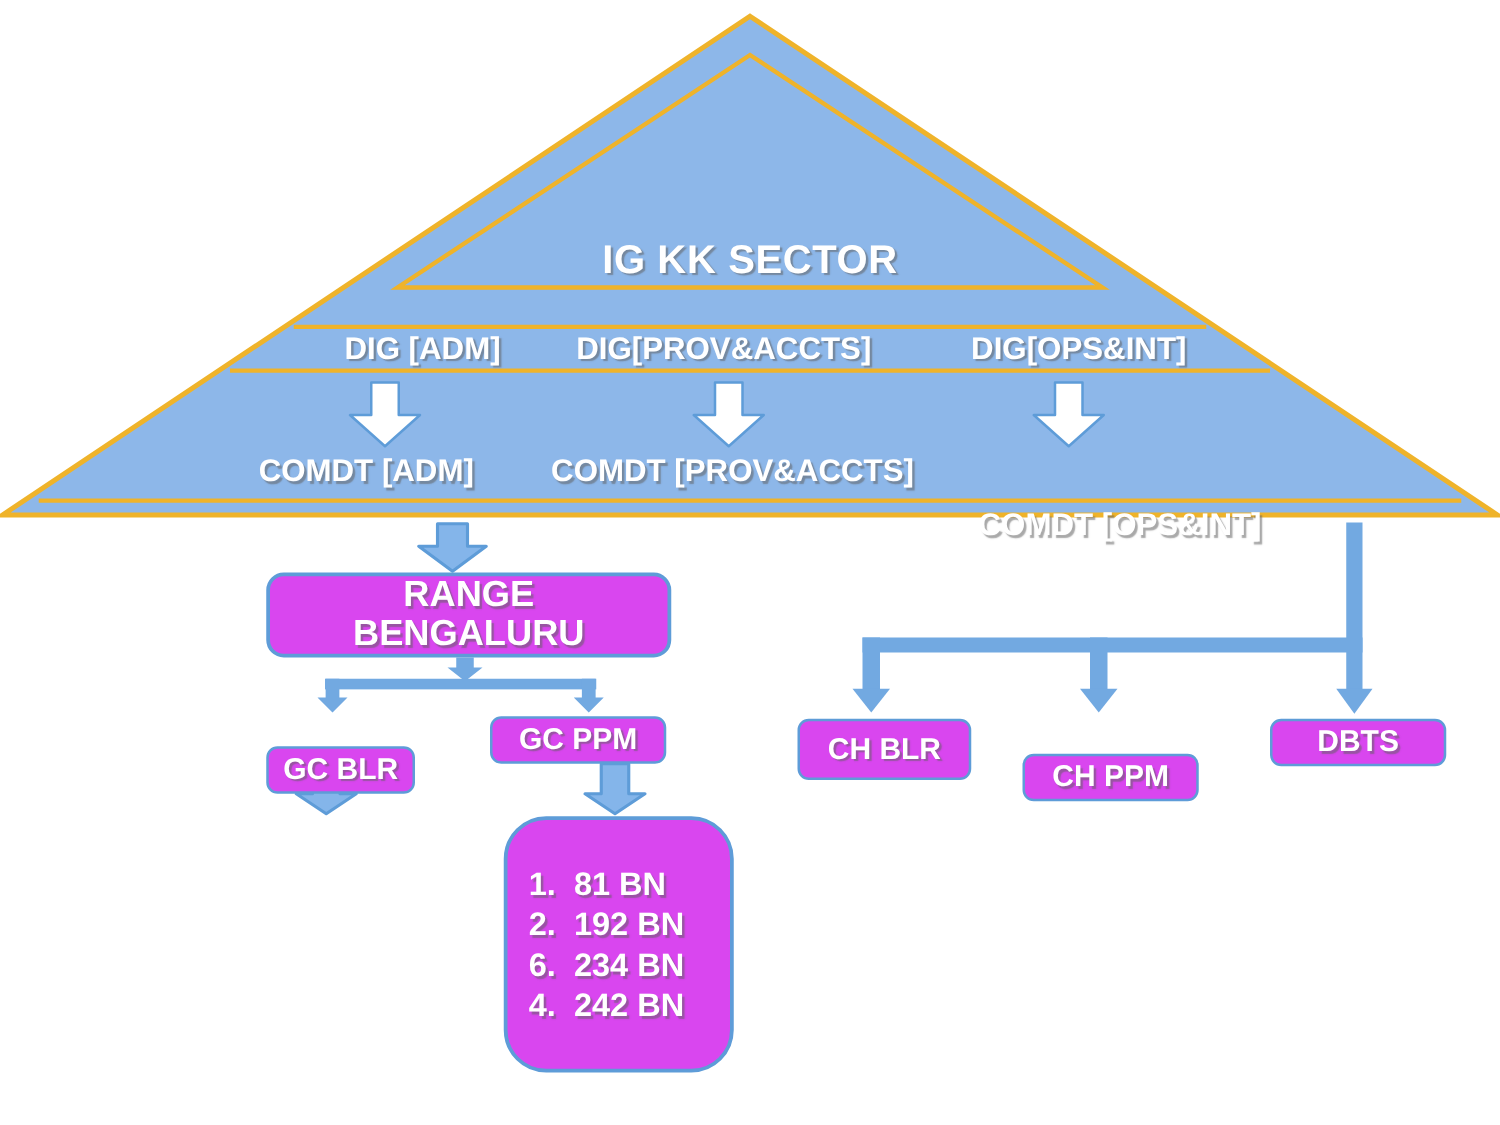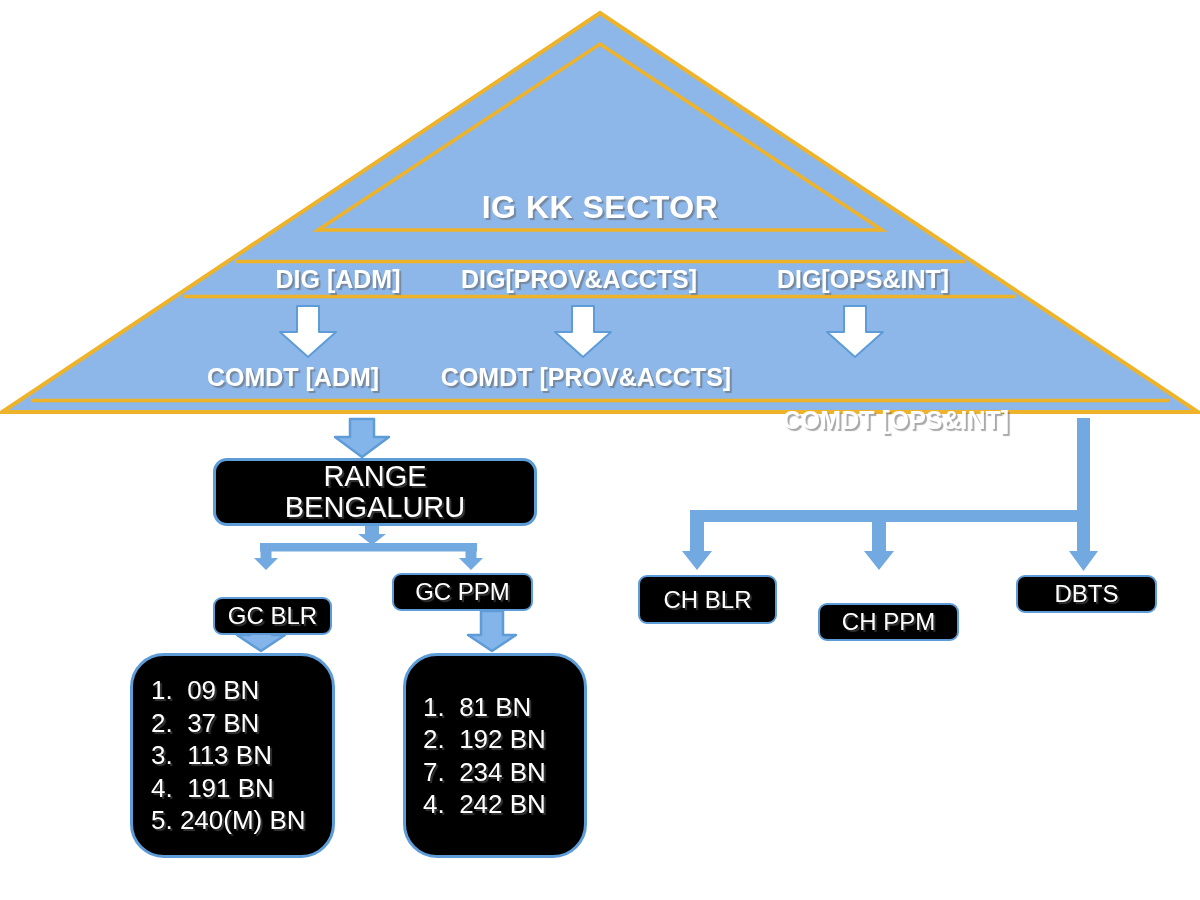--- a/index.html
+++ b/index.html
@@ -10,22 +10,22 @@
   .stage svg{position:absolute;left:0;top:0;}
   .lbl{
     position:absolute;color:#ffffff;font-weight:bold;white-space:nowrap;
     text-shadow:2px 2px 1px rgba(96,96,96,0.55);
     transform:translateX(-50%);
     line-height:1.1;
   }
   .title{font-size:32px;letter-spacing:0.5px;}
   .tier{font-size:25px;}
   .box{
-    position:absolute;box-sizing:border-box;background:#000000;border:2.5px solid #5E9CD8;
-    color:#ffffff;font-weight:normal;text-shadow:2px 2px 1px rgba(96,96,96,0.55);
+    position:absolute;box-sizing:border-box;background:#d946ef;border:2.5px solid #5E9CD8;
+    color:#ffffff;font-weight:bold;text-shadow:2px 2px 1px rgba(96,96,96,0.55);
     display:flex;align-items:center;justify-content:center;text-align:center;
   }
   .range-box{border-radius:14px;font-size:29px;line-height:31px;border-width:3px;}
   .small-box{border-radius:9px;font-size:24px;}
   .bn-box{
     border-radius:34px;border-width:3px;font-size:26px;line-height:32.5px;
     flex-direction:column;align-items:flex-start;justify-content:center;text-align:left;
     white-space:pre;
   }
 </style>
@@ -76,20 +76,19 @@
   <div class="lbl tier" style="left:896px;top:364px;margin-top:43px;">COMDT [OPS&amp;INT]</div>
 
   <div class="box range-box" style="left:213px;top:458px;width:324px;height:68px;flex-direction:column;">
       <div>RANGE</div>
       <div>BENGALURU</div>
     </div>
 
   <div class="box small-box" style="left:213px;top:573px;width:119px;height:38px;margin-top:24px;">GC BLR</div>
   <div class="box small-box" style="left:392px;top:573px;width:141px;height:38px;">GC PPM</div>
 
-  <div class="box bn-box" style="left:130px;top:653px;width:205px;height:205px;padding-left:18px;"><div>1.  09 BN</div><div>2.  37 BN</div><div>3.  113 BN</div><div>4.  191 BN</div><div>5. 240(M) BN</div></div>
-  <div class="box bn-box" style="left:403px;top:653px;width:184px;height:205px;padding-left:17px;"><div>1.  81 BN</div><div>2.  192 BN</div><div>7.  234 BN</div><div>4.  242 BN</div></div>
+  <div class="box bn-box" style="left:403px;top:653px;width:184px;height:205px;padding-left:17px;"><div>1.  81 BN</div><div>2.  192 BN</div><div>6.  234 BN</div><div>4.  242 BN</div></div>
 
   <div class="box small-box" style="left:638px;top:575px;width:139px;height:49px;">CH BLR</div>
   <div class="box small-box" style="left:818px;top:575px;width:141px;height:38px;margin-top:28px;">CH PPM</div>
   <div class="box small-box" style="left:1016px;top:575px;width:141px;height:38px;">DBTS</div>
 
 </div>
 
 </body></html>

